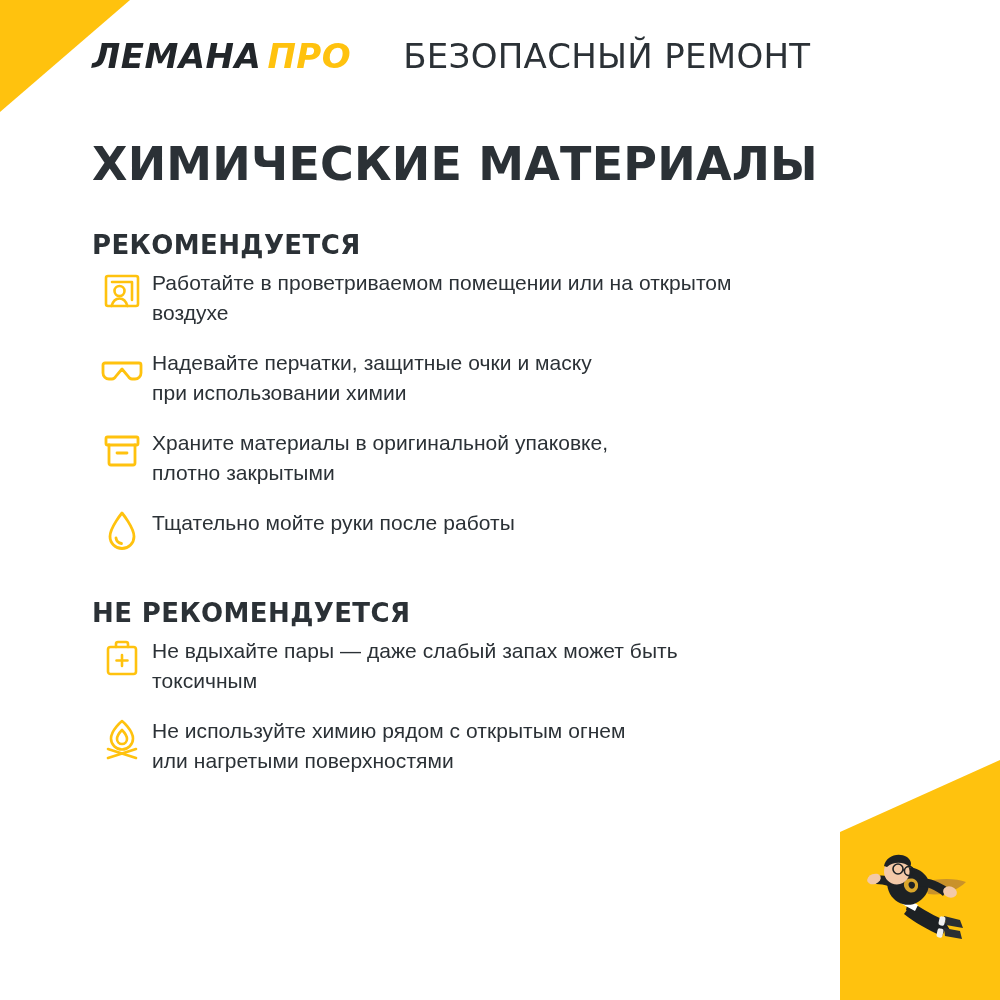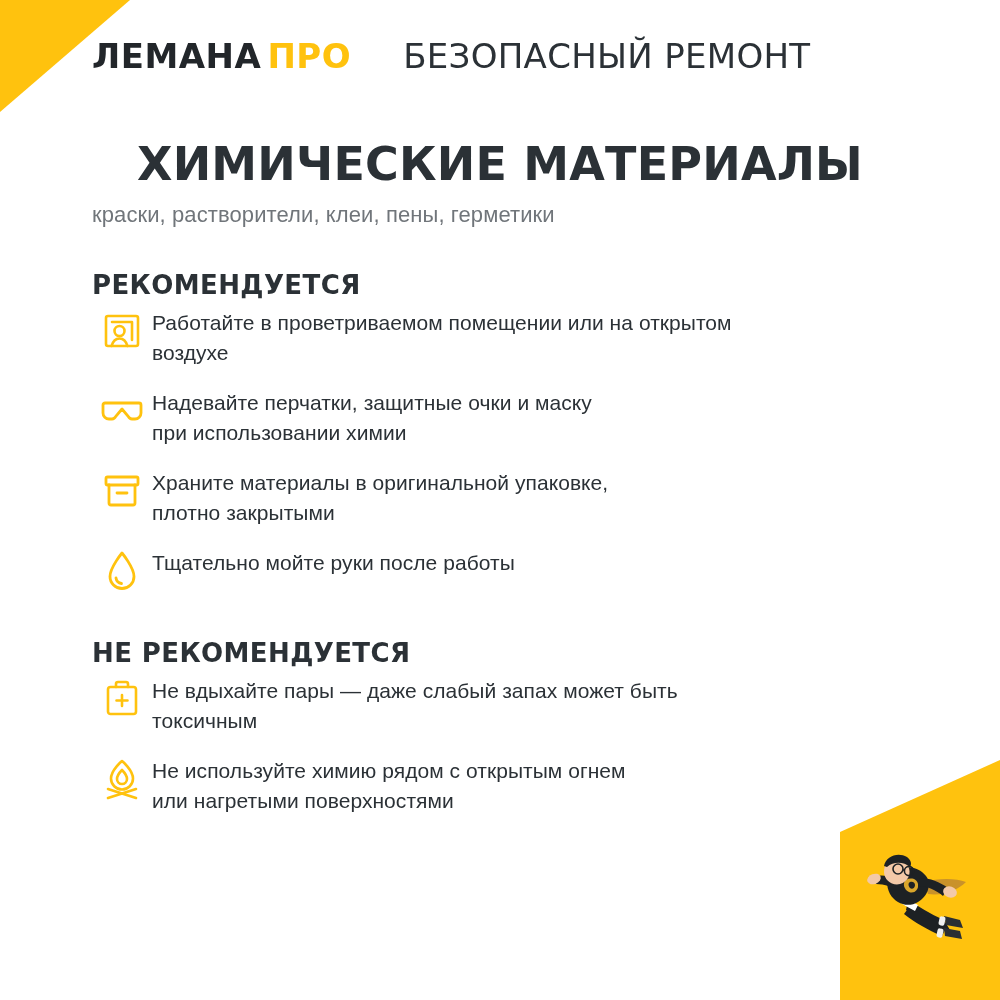--- a/index.html
+++ b/index.html
@@ -34,20 +34,21 @@
     display:flex; align-items:center;
     z-index:3;
   }
   #logo-lemana-pro {
     margin-left:92px;
     font-size:34px;
     font-weight:bold;
     letter-spacing:0.5px;
     white-space:nowrap;
     font-family:"DejaVu Sans", sans-serif;
+    font-style:italic;
   }
   #logo-lemana-pro .part-lemana { color:#22262a; }
   #logo-lemana-pro .part-pro { color:#FFC20E; margin-left:6px; }
   #header-title {
     margin-left:52px;
     font-size:34px;
     font-weight:normal;
     color:#2b3136;
     letter-spacing:0.3px;
     white-space:nowrap;
@@ -62,21 +63,20 @@
   }
 
   #page-title {
     font-size:46px;
     font-weight:bold;
     color:#2b3136;
     letter-spacing:0.2px;
     margin-top:28px;
     line-height:1.05;
     font-family:"DejaVu Sans", sans-serif;
-    text-align:center;
   }
   #page-subtitle {
     font-size:22px;
     color:#70757a;
     margin-top:14px;
     letter-spacing:0.1px;
   }
 
   .section { margin-top:42px; }
   .section-heading {
@@ -128,21 +128,20 @@
 <div id="header">
   <div id="logo-lemana-pro">
     <span class="part-lemana">ЛЕМАНА</span><span class="part-pro">ПРО</span>
   </div>
   <div id="header-title">БЕЗОПАСНЫЙ РЕМОНТ</div>
 </div>
 
 <div id="content">
 
   <div id="page-title">ХИМИЧЕСКИЕ МАТЕРИАЛЫ</div>
-  <div id="page-subtitle">краски, растворители, клеи, пены, герметики</div>
 
   <div class="section">
     <div class="section-heading">РЕКОМЕНДУЕТСЯ</div>
     <div class="tips-list">
 
       <div class="tip-row">
         <div class="tip-icon">
           <svg width="42" height="42" viewBox="0 0 42 42" fill="none" stroke="#FFC20E" stroke-width="2.6" stroke-linecap="round" stroke-linejoin="round">
             <rect x="5" y="6" width="32" height="30" rx="2"></rect>
             <path d="M11 12 h20 v18"></path>

